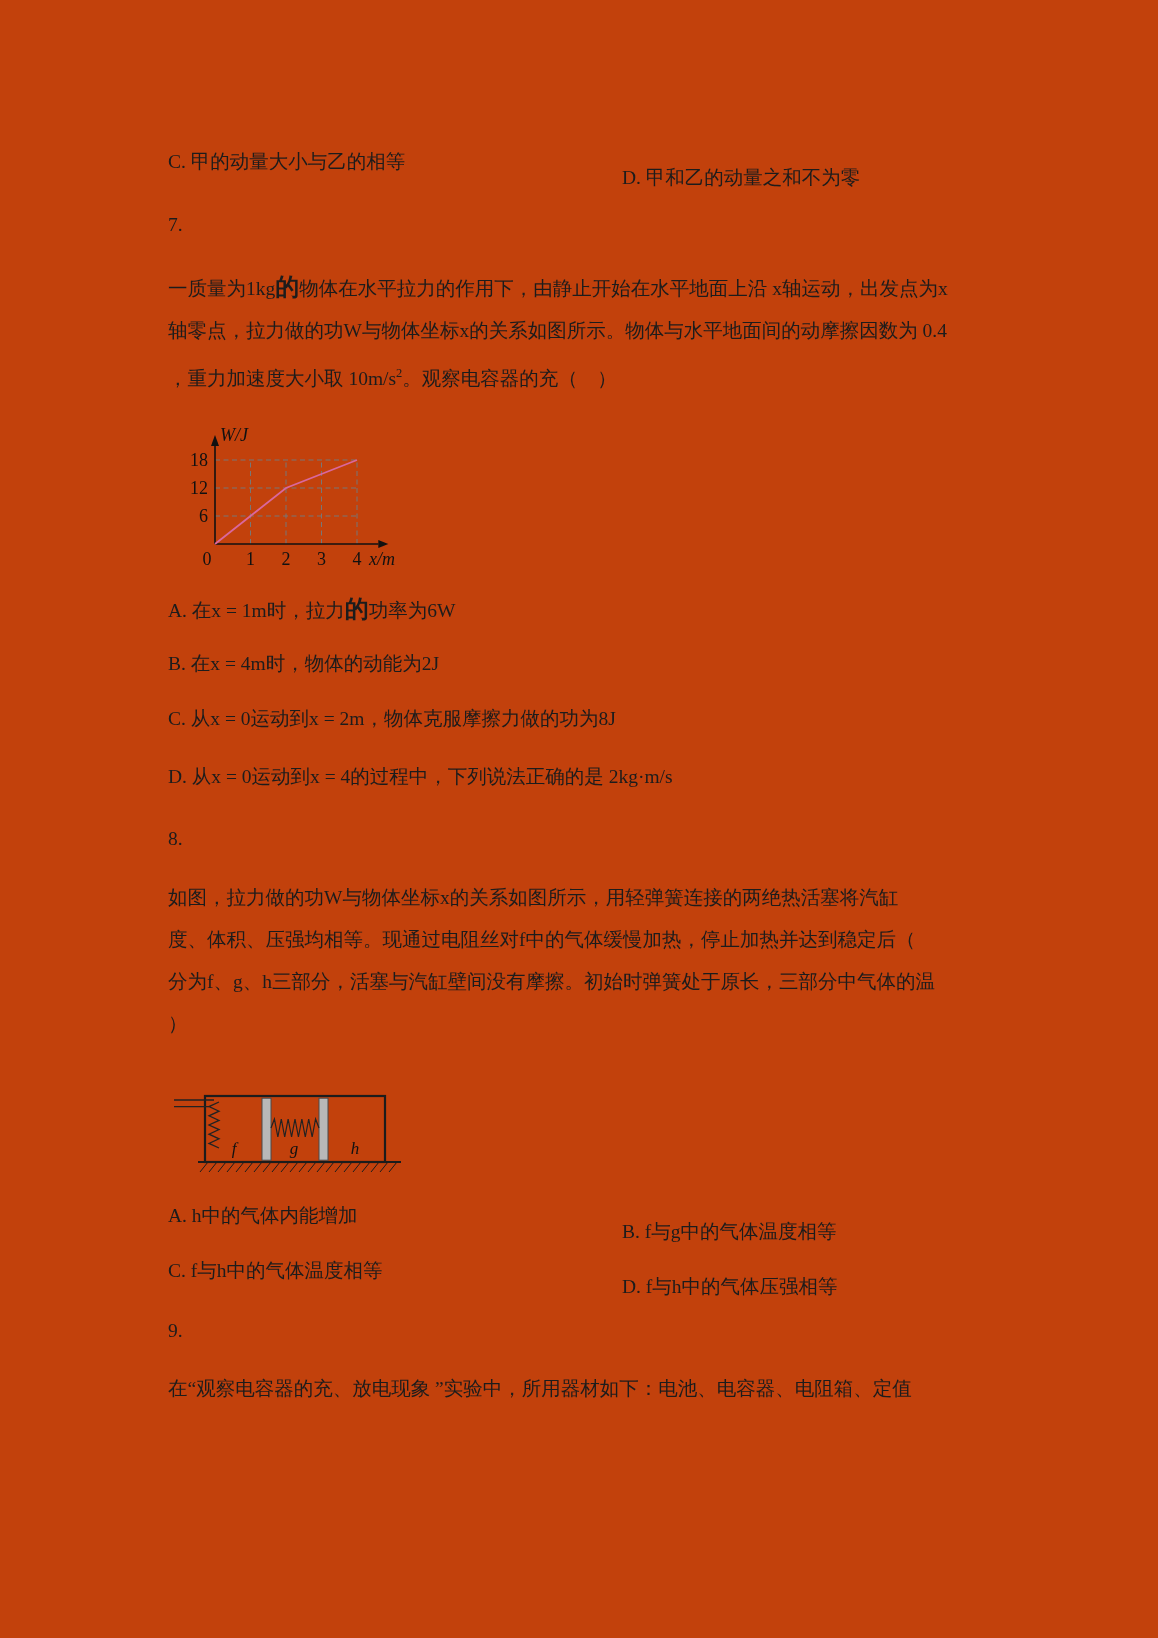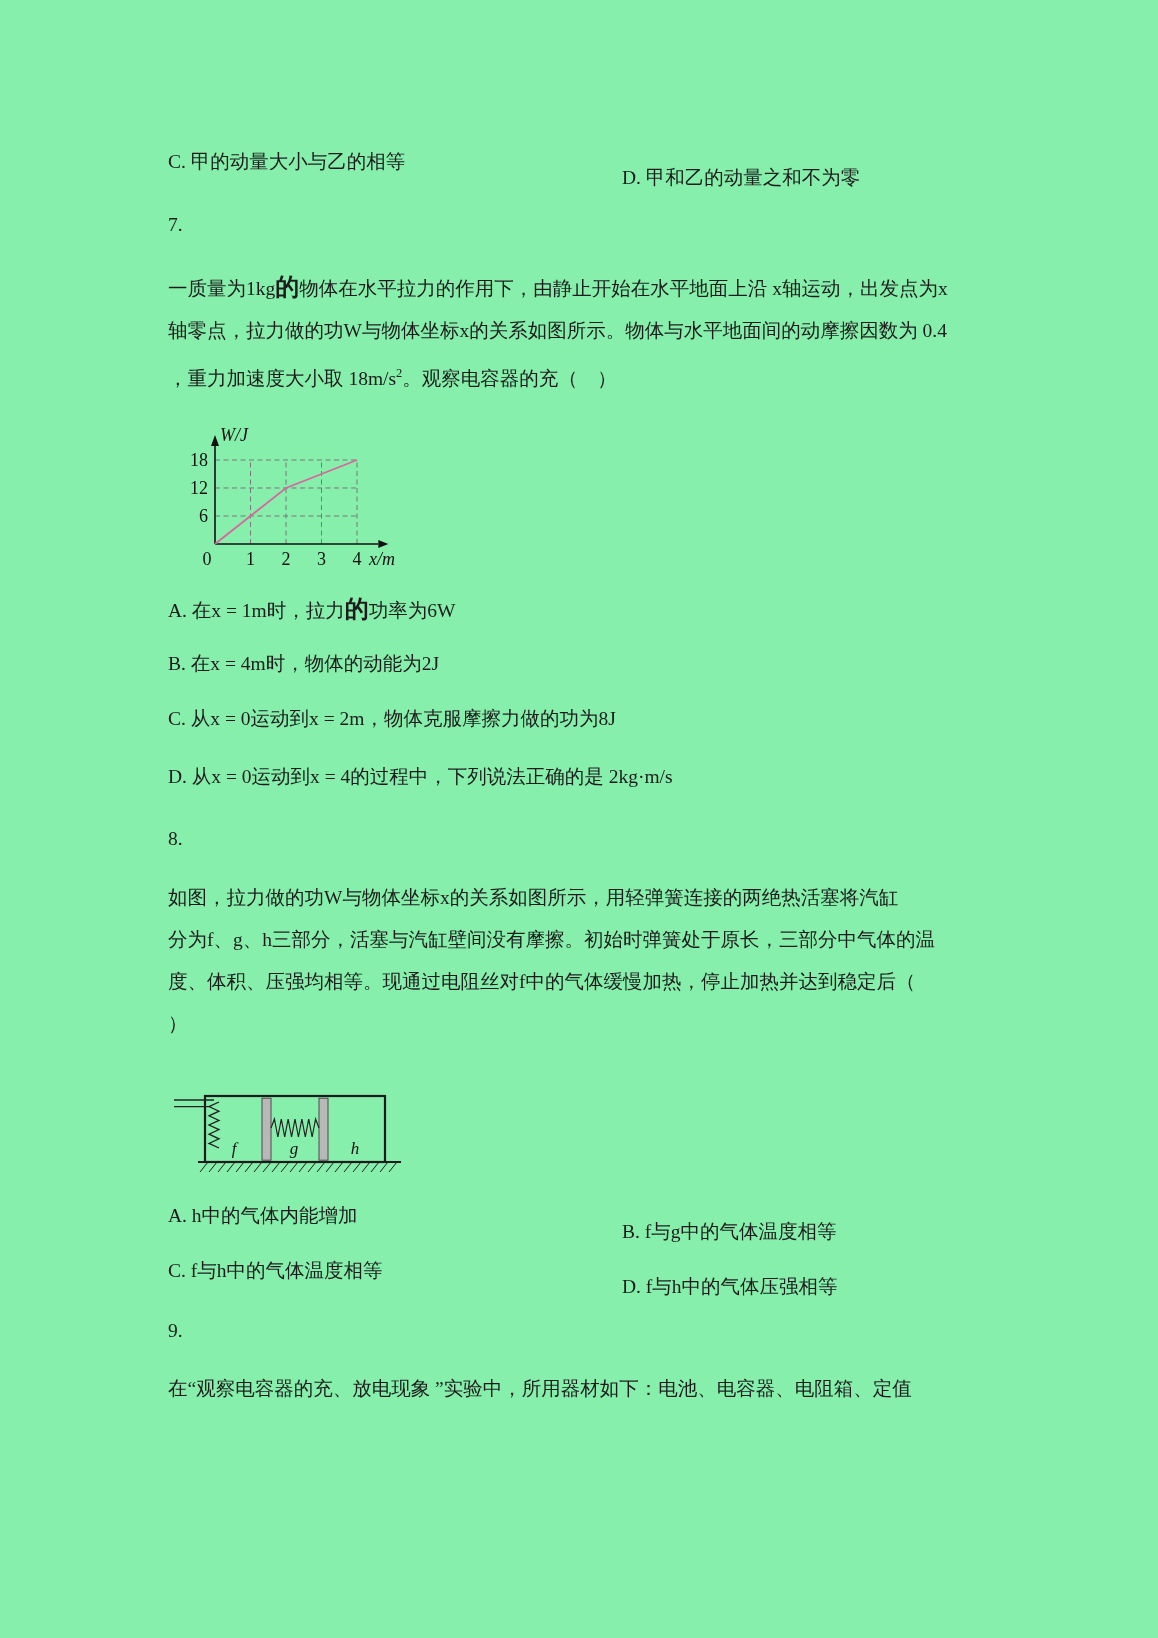--- a/index.html
+++ b/index.html
@@ -2,21 +2,21 @@
 <html><head>
 <meta charset="utf-8">
 <style>
   * { margin:0; padding:0; box-sizing:border-box; }
   html,body { background:#ffffff; }
   body {
     width:1158px; height:1638px;
     font-family:"Liberation Serif","DejaVu Serif",serif;
     color:#1c1c1c;
   }
-  .page { position:relative; width:1158px; height:1638px; background:#86efac; overflow:hidden; }
+  .page { position:relative; width:1158px; height:1638px; background:#c2410c; overflow:hidden; }
   .row {
     position:absolute; left:168px; width:778px;
     font-size:19.5px; line-height:30px; white-space:nowrap;
   }
   .col2 { position:absolute; left:454px; top:16px; }
   .para { position:absolute; left:168px; width:790px; font-size:19.5px; }
   .line { line-height:42px; white-space:nowrap; }
   .emph { font-weight:bold; font-size:24px; }
   .sup { vertical-align:super; font-size:12.5px; }
   .figure { position:absolute; }
@@ -54,21 +54,21 @@
   </div>
 
   <div class="para" style="top:266px">
     <div class="line">
       <span>一质量为1kg</span><span class="emph">的</span><span>物体在水平拉力的作用下，由静止开始在水平地面上沿 x轴运动，出发点为x</span>
     </div>
     <div class="line">
       <span>轴零点，拉力做的功W与物体坐标x的关系如图所示。物体与水平地面间的动摩擦因数为 0.4</span>
     </div>
     <div class="line">
-      <span>，重力加速度大小取 18m/s</span><sup class="sup">2</sup><span>。观察电容器的充（　）</span>
+      <span>，重力加速度大小取 10m/s</span><sup class="sup">2</sup><span>。观察电容器的充（　）</span>
     </div>
   </div>
 
   <div class="figure" style="top:424px;left:181px">
     <svg id="q7-graph" width="232" height="148">
         <g>
           <line x1="34" y1="91.998" x2="176" y2="91.998" class="grid"></line>
           <line x1="34" y1="63.996" x2="176" y2="63.996" class="grid"></line>
           <line x1="34" y1="35.994" x2="176" y2="35.994" class="grid"></line>
           <line x1="69.5" y1="120" x2="69.5" y2="35.994" class="grid"></line>
@@ -108,22 +108,22 @@
   <div class="row" style="top:762px">
     <span>D. 从x = 0运动到x = 4的过程中，下列说法正确的是 2kg·m/s</span>
   </div>
 
   <div class="row" style="top:824px">
     <span>8.</span>
   </div>
 
   <div class="para" style="top:877px">
     <div class="line"><span>如图，拉力做的功W与物体坐标x的关系如图所示，用轻弹簧连接的两绝热活塞将汽缸</span></div>
+    <div class="line"><span>度、体积、压强均相等。现通过电阻丝对f中的气体缓慢加热，停止加热并达到稳定后（</span></div>
     <div class="line"><span>分为f、g、h三部分，活塞与汽缸壁间没有摩擦。初始时弹簧处于原长，三部分中气体的温</span></div>
-    <div class="line"><span>度、体积、压强均相等。现通过电阻丝对f中的气体缓慢加热，停止加热并达到稳定后（</span></div>
     <div class="line"><span>）</span></div>
   </div>
 
   <div class="figure" style="top:1088px;left:168px">
     <svg id="q8-fig" width="250" height="95">
         <line x1="30" y1="74" x2="233" y2="74" class="fax"></line>
         <g>
           <line x1="40" y1="74" x2="32" y2="84" class="fhatch"></line>
           <line x1="49" y1="74" x2="41" y2="84" class="fhatch"></line>
           <line x1="58" y1="74" x2="50" y2="84" class="fhatch"></line>

